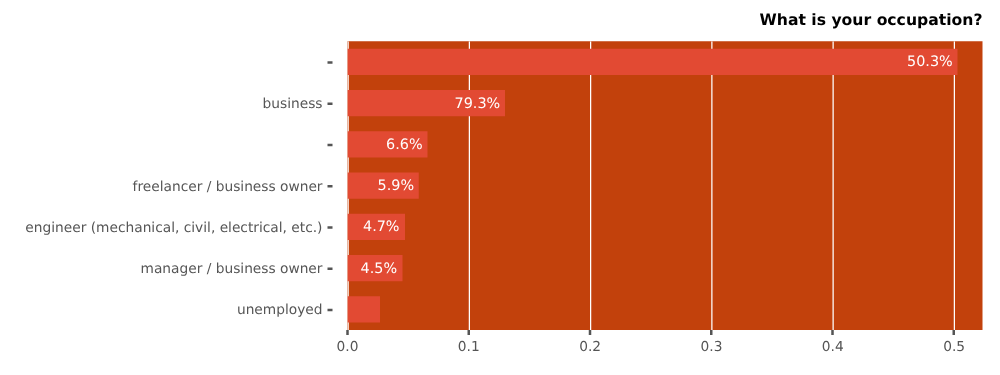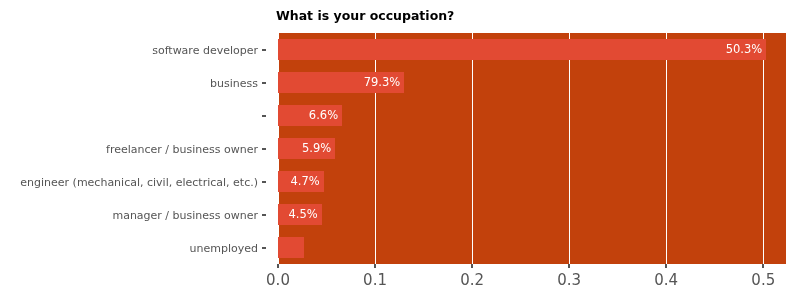--- a/index.html
+++ b/index.html
@@ -20,21 +20,21 @@
     height: 300px;
     background: #ffffff;
   }
 
   
   #chart-title {
     position: absolute;
     left: 276px;
     top: 8px;
     width: 510px;
-    text-align: left;
+    text-align: right;
     font-size: 12.5px;
     font-weight: bold;
     color: #000000;
     letter-spacing: 0px;
     white-space: nowrap;
   }
 
   
   #plot-area {
     position: absolute;
@@ -115,21 +115,21 @@
     position: absolute;
     top: 0px;
     width: 2px;
     height: 4px;
     background: #555555;
     transform: translateX(-50%);
   }
   .xtick-label {
     position: absolute;
     top: 7px;
-    font-size: 15px;
+    font-size: 11px;
     color: #555555;
     transform: translateX(-50%);
     white-space: nowrap;
   }
 </style>
 </head>
 <body>
 
 <div id="figure">
 
@@ -169,21 +169,20 @@
           <div class="bar" style="width: 43.676px; background: rgb(226, 74, 51);"></div>
           <div class="bar-label" style="right: 468.324px;">4.5%</div>
         </div>
         <div class="bar-row" style="top: 204.27px; height: 20.46px;">
           <div class="bar" style="width: 26.2056px; background: rgb(226, 74, 51);"></div>
         </div>
       </div>
   </div>
 
   <div id="ytick-labels">
-      <div class="ytick-label" style="top: 16.5px; right: 10px;">software developer</div>
       <div class="ytick-mark" style="top: 16.5px; right: 2px;"></div>
       <div class="ytick-label" style="top: 49.5px; right: 10px;">business</div>
       <div class="ytick-mark" style="top: 49.5px; right: 2px;"></div>
       <div class="ytick-mark" style="top: 82.5px; right: 2px;"></div>
       <div class="ytick-label" style="top: 115.5px; right: 10px;">freelancer / business owner</div>
       <div class="ytick-mark" style="top: 115.5px; right: 2px;"></div>
       <div class="ytick-label" style="top: 148.5px; right: 10px;">engineer (mechanical, civil, electrical, etc.)</div>
       <div class="ytick-mark" style="top: 148.5px; right: 2px;"></div>
       <div class="ytick-label" style="top: 181.5px; right: 10px;">manager / business owner</div>
       <div class="ytick-mark" style="top: 181.5px; right: 2px;"></div>

